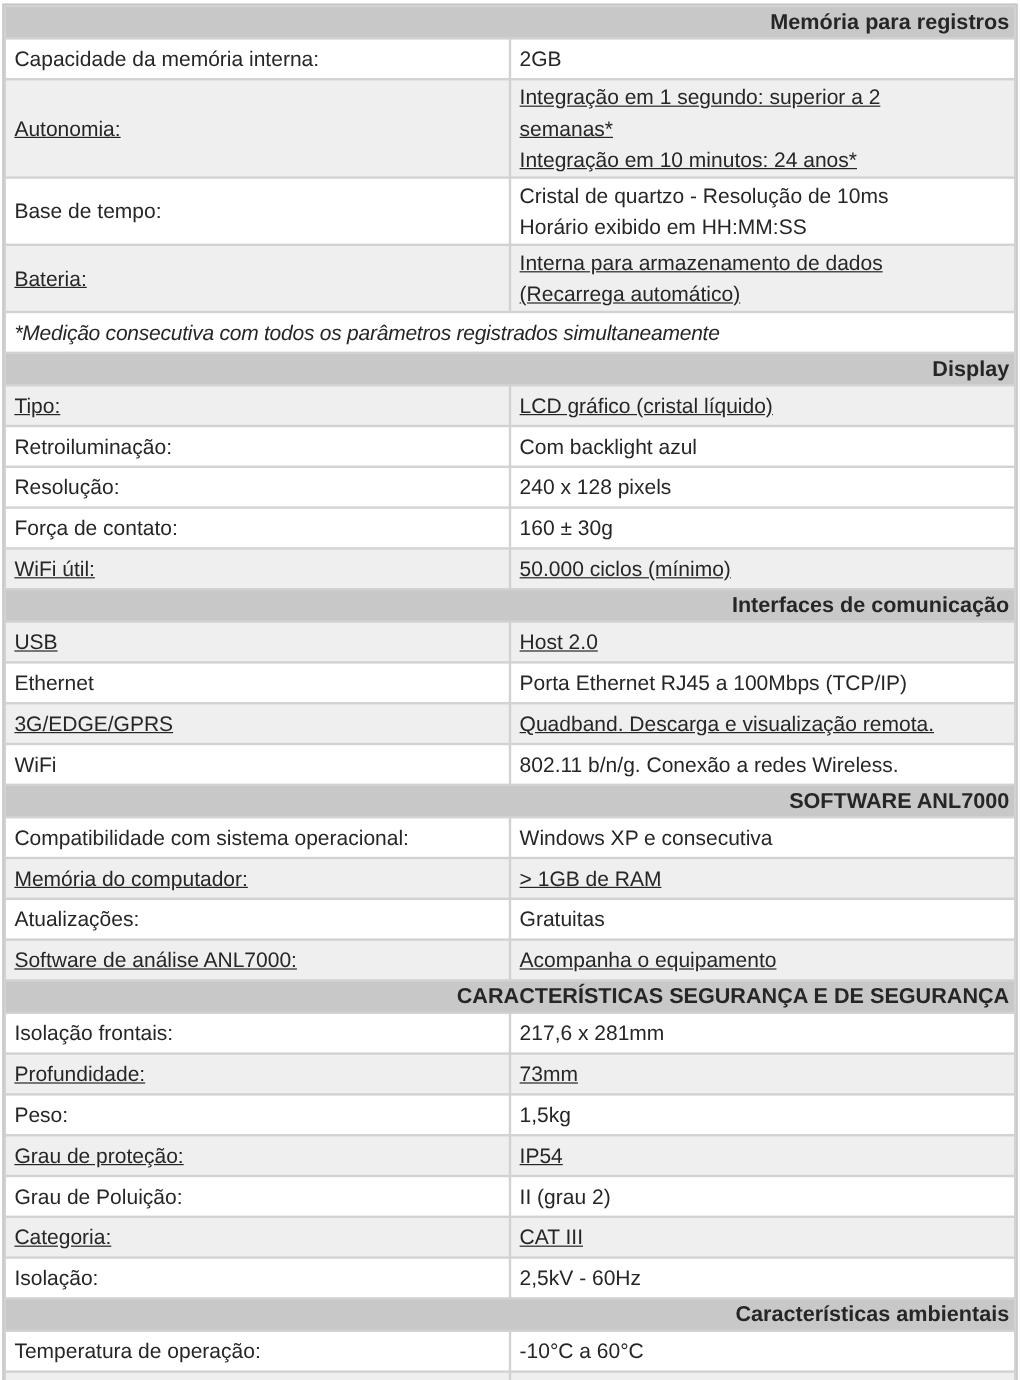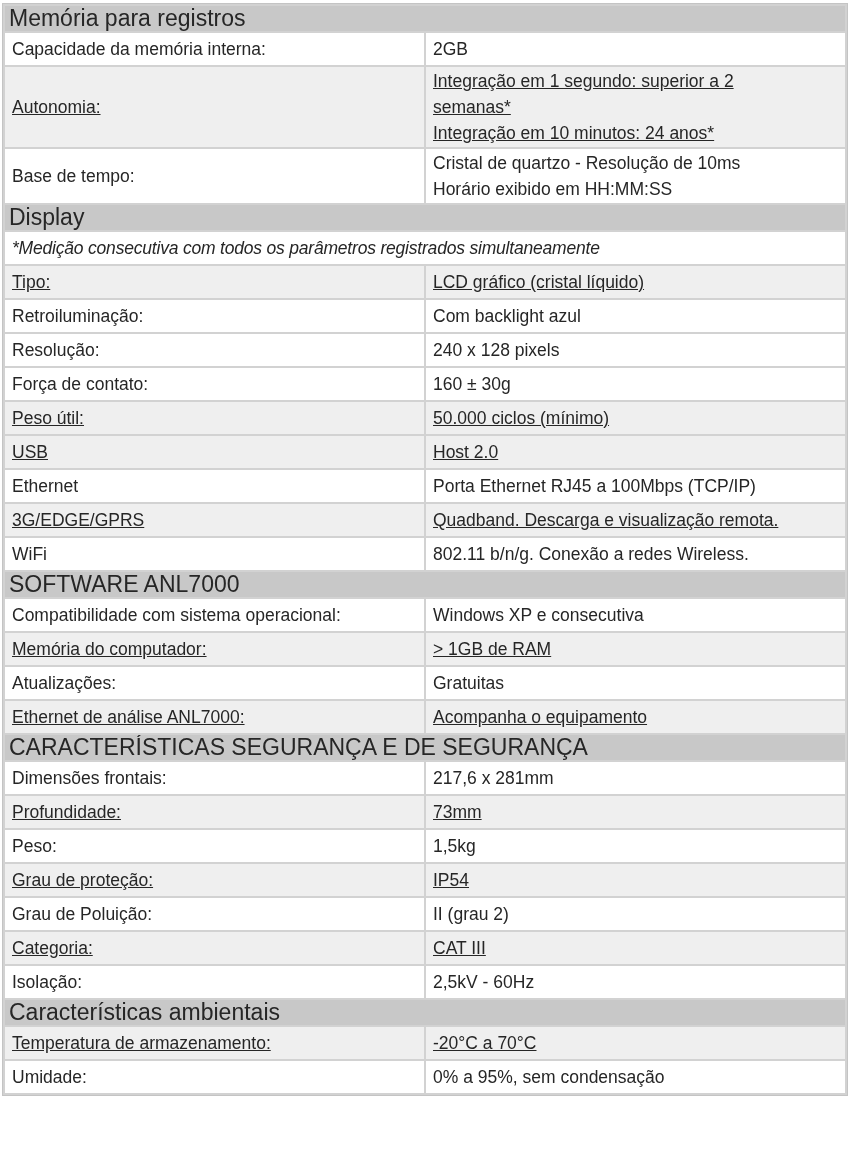--- a/index.html
+++ b/index.html
@@ -13,23 +13,23 @@
   table.spec {
     width: 846px;
     border-collapse: separate;
     border-spacing: 2px;
     background: var(--grid, #d2d2d2);
     border: 1px solid #c4c4c4;
     table-layout: fixed;
   }
   th.section {
     background: var(--header-bg, #c8c8c8);
-    font-weight: normal;
-    text-align: left;
-    font-size: 23px;
+    font-weight: bold;
+    text-align: right;
+    font-size: 18px;
     height: 25px;
     line-height: 25px;
     padding: 0 4px;
     white-space: nowrap;
     overflow: hidden;
   }
   td {
     background: var(--row-bg, #ffffff);
     font-size: 17.5px;
     line-height: 26px;
@@ -61,45 +61,53 @@
         <td class="label">Autonomia:</td>
         <td class="value">Integração em 1 segundo: superior a 2
 semanas*
 Integração em 10 minutos: 24 anos*</td>
       </tr>
       <tr class="">
         <td class="label">Base de tempo:</td>
         <td class="value">Cristal de quartzo - Resolução de 10ms
 Horário exibido em HH:MM:SS</td>
       </tr>
-      <tr>
-        <th class="section" colspan="2">Display</th>
+      <tr class="shaded">
+        <td class="label">Bateria:</td>
+        <td class="value">Interna para armazenamento de dados
+(Recarrega automático)</td>
       </tr>
       <tr>
         <td colspan="2" class="note">*Medição consecutiva com todos os parâmetros registrados simultaneamente</td>
+      </tr>
+      <tr>
+        <th class="section" colspan="2">Display</th>
       </tr>
       <tr class="shaded">
         <td class="label">Tipo:</td>
         <td class="value">LCD gráfico (cristal líquido)</td>
       </tr>
       <tr class="">
         <td class="label">Retroiluminação:</td>
         <td class="value">Com backlight azul</td>
       </tr>
       <tr class="">
         <td class="label">Resolução:</td>
         <td class="value">240 x 128 pixels</td>
       </tr>
       <tr class="">
         <td class="label">Força de contato:</td>
         <td class="value">160 ± 30g</td>
       </tr>
       <tr class="shaded">
-        <td class="label">Peso útil:</td>
+        <td class="label">WiFi útil:</td>
         <td class="value">50.000 ciclos (mínimo)</td>
+      </tr>
+      <tr>
+        <th class="section" colspan="2">Interfaces de comunicação</th>
       </tr>
       <tr class="shaded">
         <td class="label">USB</td>
         <td class="value">Host 2.0</td>
       </tr>
       <tr class="">
         <td class="label">Ethernet</td>
         <td class="value">Porta Ethernet RJ45 a 100Mbps (TCP/IP)</td>
       </tr>
       <tr class="shaded">
@@ -119,28 +127,28 @@
       </tr>
       <tr class="shaded">
         <td class="label">Memória do computador:</td>
         <td class="value">&gt; 1GB de RAM</td>
       </tr>
       <tr class="">
         <td class="label">Atualizações:</td>
         <td class="value">Gratuitas</td>
       </tr>
       <tr class="shaded">
-        <td class="label">Ethernet de análise ANL7000:</td>
+        <td class="label">Software de análise ANL7000:</td>
         <td class="value">Acompanha o equipamento</td>
       </tr>
       <tr>
         <th class="section" colspan="2">CARACTERÍSTICAS SEGURANÇA E DE SEGURANÇA</th>
       </tr>
       <tr class="">
-        <td class="label">Dimensões frontais:</td>
+        <td class="label">Isolação frontais:</td>
         <td class="value">217,6 x 281mm</td>
       </tr>
       <tr class="shaded">
         <td class="label">Profundidade:</td>
         <td class="value">73mm</td>
       </tr>
       <tr class="">
         <td class="label">Peso:</td>
         <td class="value">1,5kg</td>
       </tr>
@@ -156,20 +164,24 @@
         <td class="label">Categoria:</td>
         <td class="value">CAT III</td>
       </tr>
       <tr class="">
         <td class="label">Isolação:</td>
         <td class="value">2,5kV - 60Hz</td>
       </tr>
       <tr>
         <th class="section" colspan="2">Características ambientais</th>
       </tr>
+      <tr class="">
+        <td class="label">Temperatura de operação:</td>
+        <td class="value">-10°C a 60°C</td>
+      </tr>
       <tr class="shaded">
         <td class="label">Temperatura de armazenamento:</td>
         <td class="value">-20°C a 70°C</td>
       </tr>
       <tr class="">
         <td class="label">Umidade:</td>
         <td class="value">0% a 95%, sem condensação</td>
       </tr>
     </tbody>
 </table>

